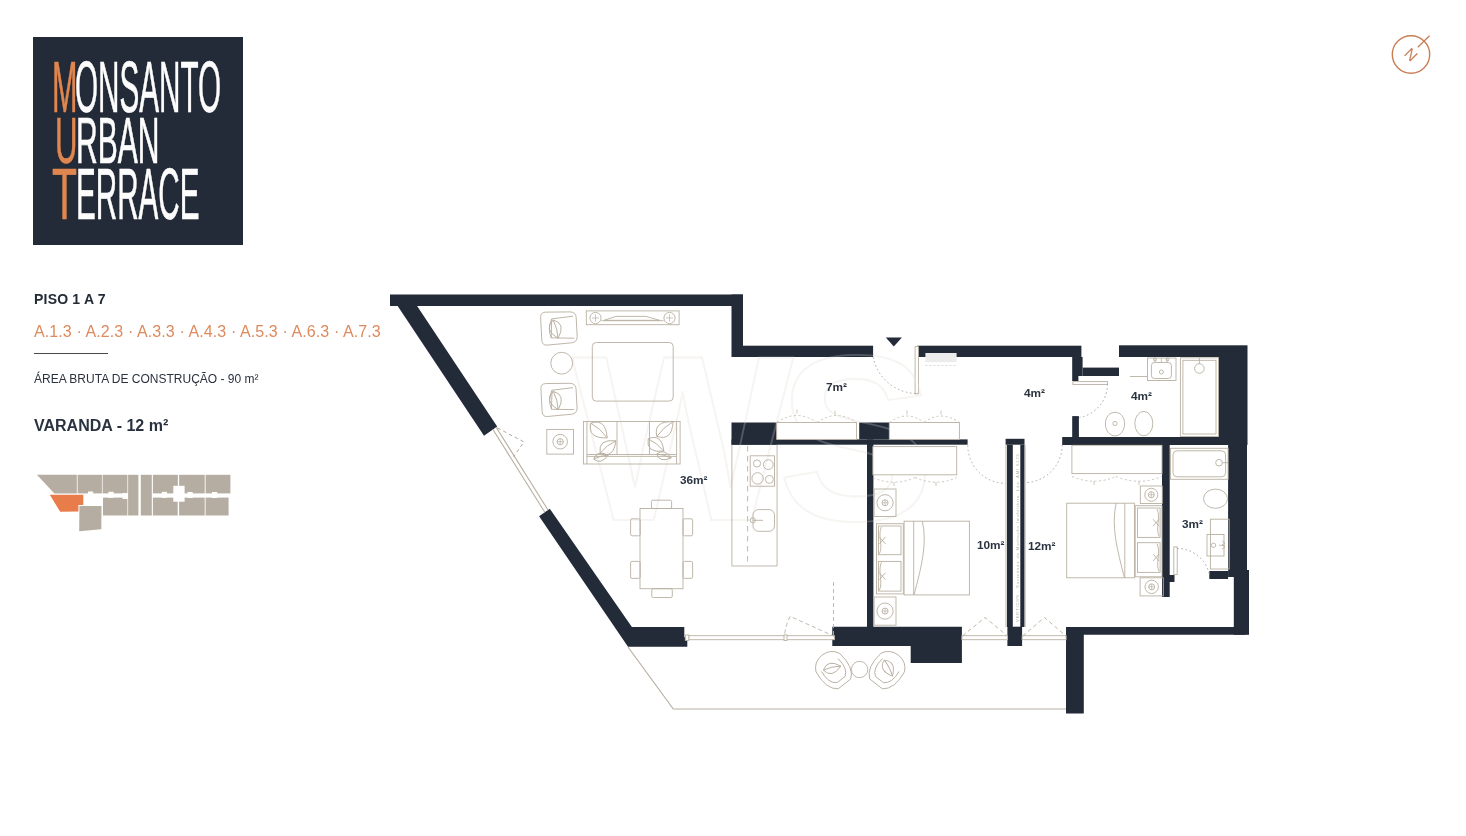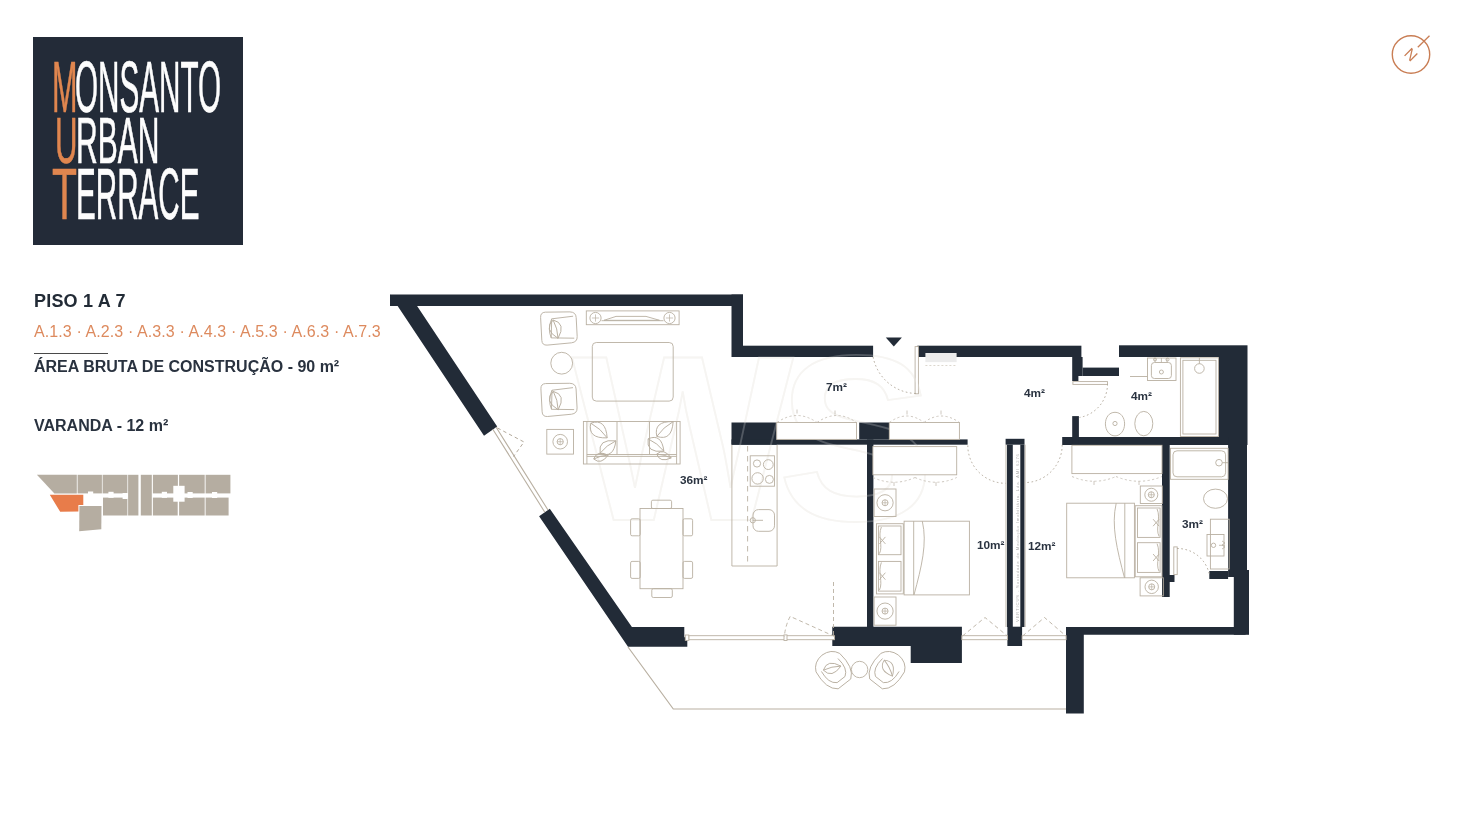--- a/index.html
+++ b/index.html
@@ -361,20 +361,20 @@
 <rect x="172.6" y="27.6" width="23.0" height="17.9" fill="#b5ada1"></rect>
 <rect x="140.3" y="15.8" width="11.3" height="15.9" fill="#fff"></rect>
 <rect x="55" y="21.5" width="5.2" height="6" fill="#fff"></rect>
 <rect x="75.4" y="21.8" width="5.2" height="6" fill="#fff"></rect>
 <rect x="128.8" y="21.8" width="5.2" height="6" fill="#fff"></rect>
 <rect x="154.5" y="22" width="5.2" height="6" fill="#fff"></rect>
 <rect x="179" y="22" width="5.2" height="6" fill="#fff"></rect>
 <rect x="89.6" y="23" width="5.2" height="6" fill="#fff"></rect>
 </svg>
 
-<div class="abs" style="left:34px;top:291px;font-size:18px;font-weight:bold;color:#222b36;letter-spacing:0.2px">PISO 1 A 7</div>
+<div class="abs" style="left:34px;top:291px;font-size:14px;font-weight:bold;color:#222b36;letter-spacing:0.2px">PISO 1 A 7</div>
 
 <div class="abs" style="left:34px;top:322.5px;font-size:16px;color:#dd8a5e;letter-spacing:0.1px">A.1.3 · A.2.3 · A.3.3 · A.4.3 · A.5.3 · A.6.3 · A.7.3</div>
 
 <div class="abs" style="left:34px;top:352.5px;width:74px;height:0;border-top:1.6px solid #4a4a4a"></div>
 
-<div class="abs" style="left:34px;top:358px;font-size:16px;font-weight:bold;color:#29323f">ÁREA BRUTA DE CONSTRUÇÃO - 90 m²</div>
+<div class="abs" style="left:34px;top:372px;font-size:12px;font-weight:normal;color:#29323f">ÁREA BRUTA DE CONSTRUÇÃO - 90 m²</div>
 
 <div class="abs" style="left:34px;top:417px;font-size:16px;font-weight:bold;color:#29323f">VARANDA - 12 m²</div>
 </body></html>

